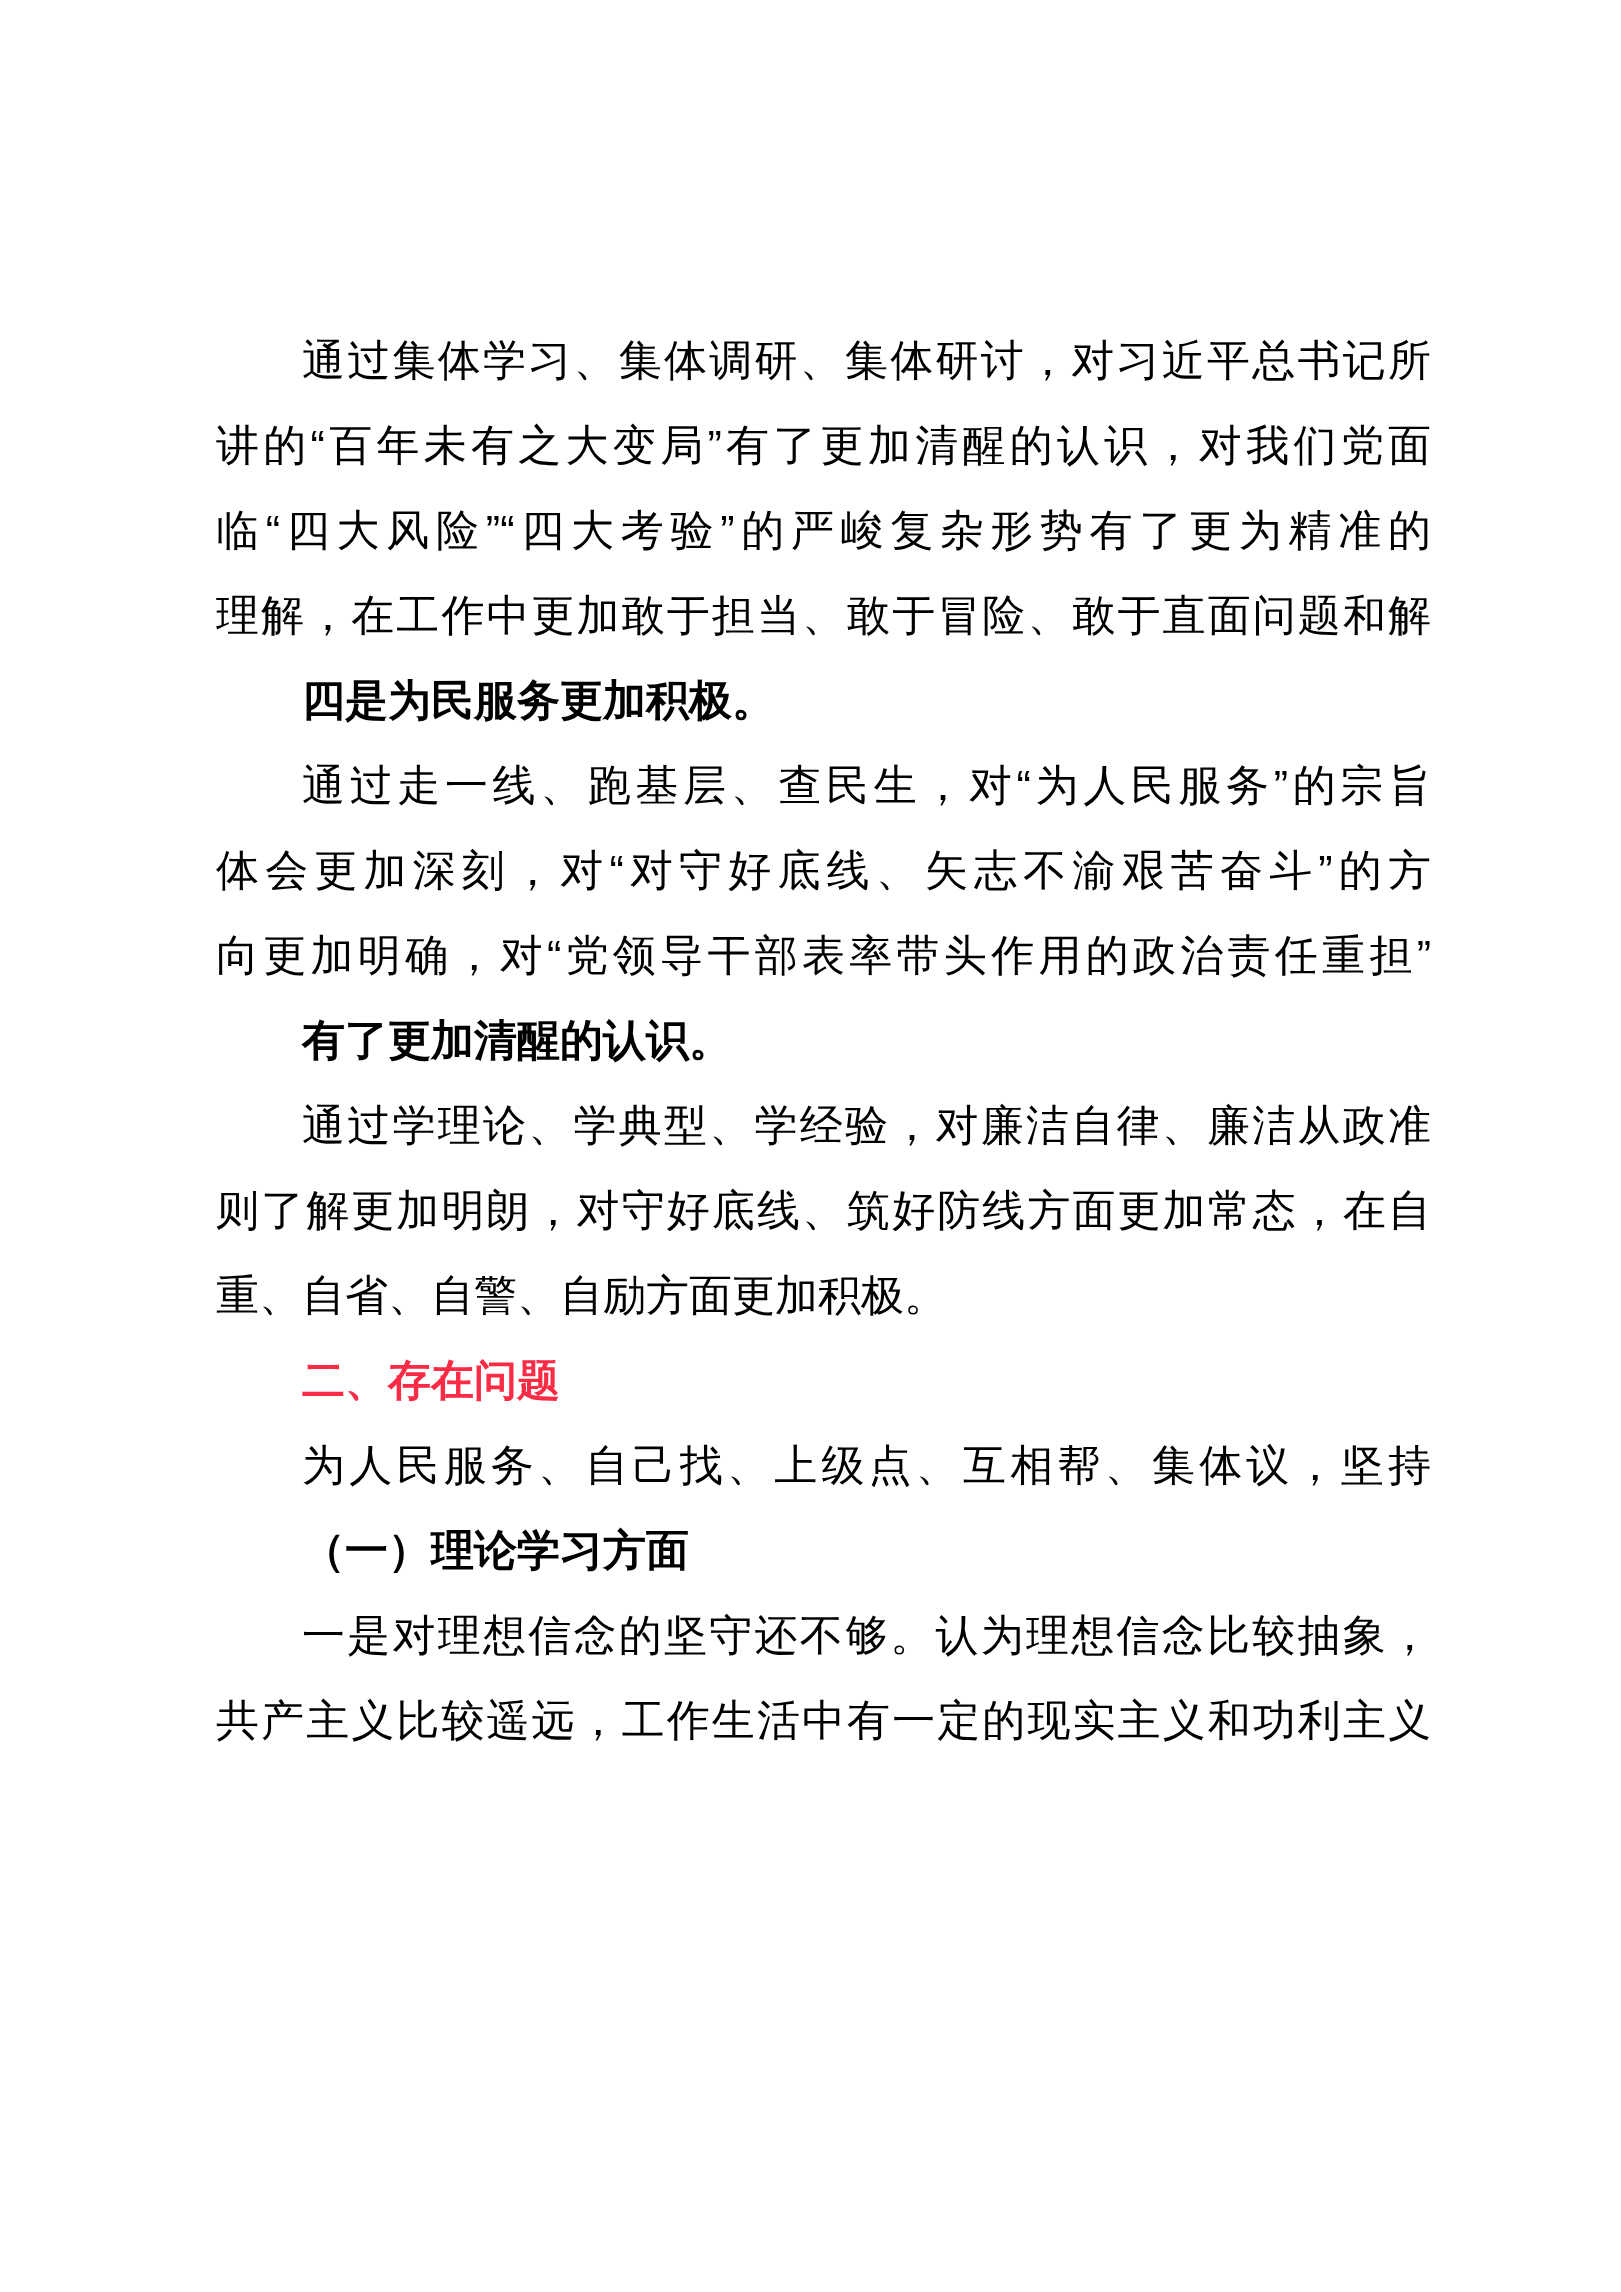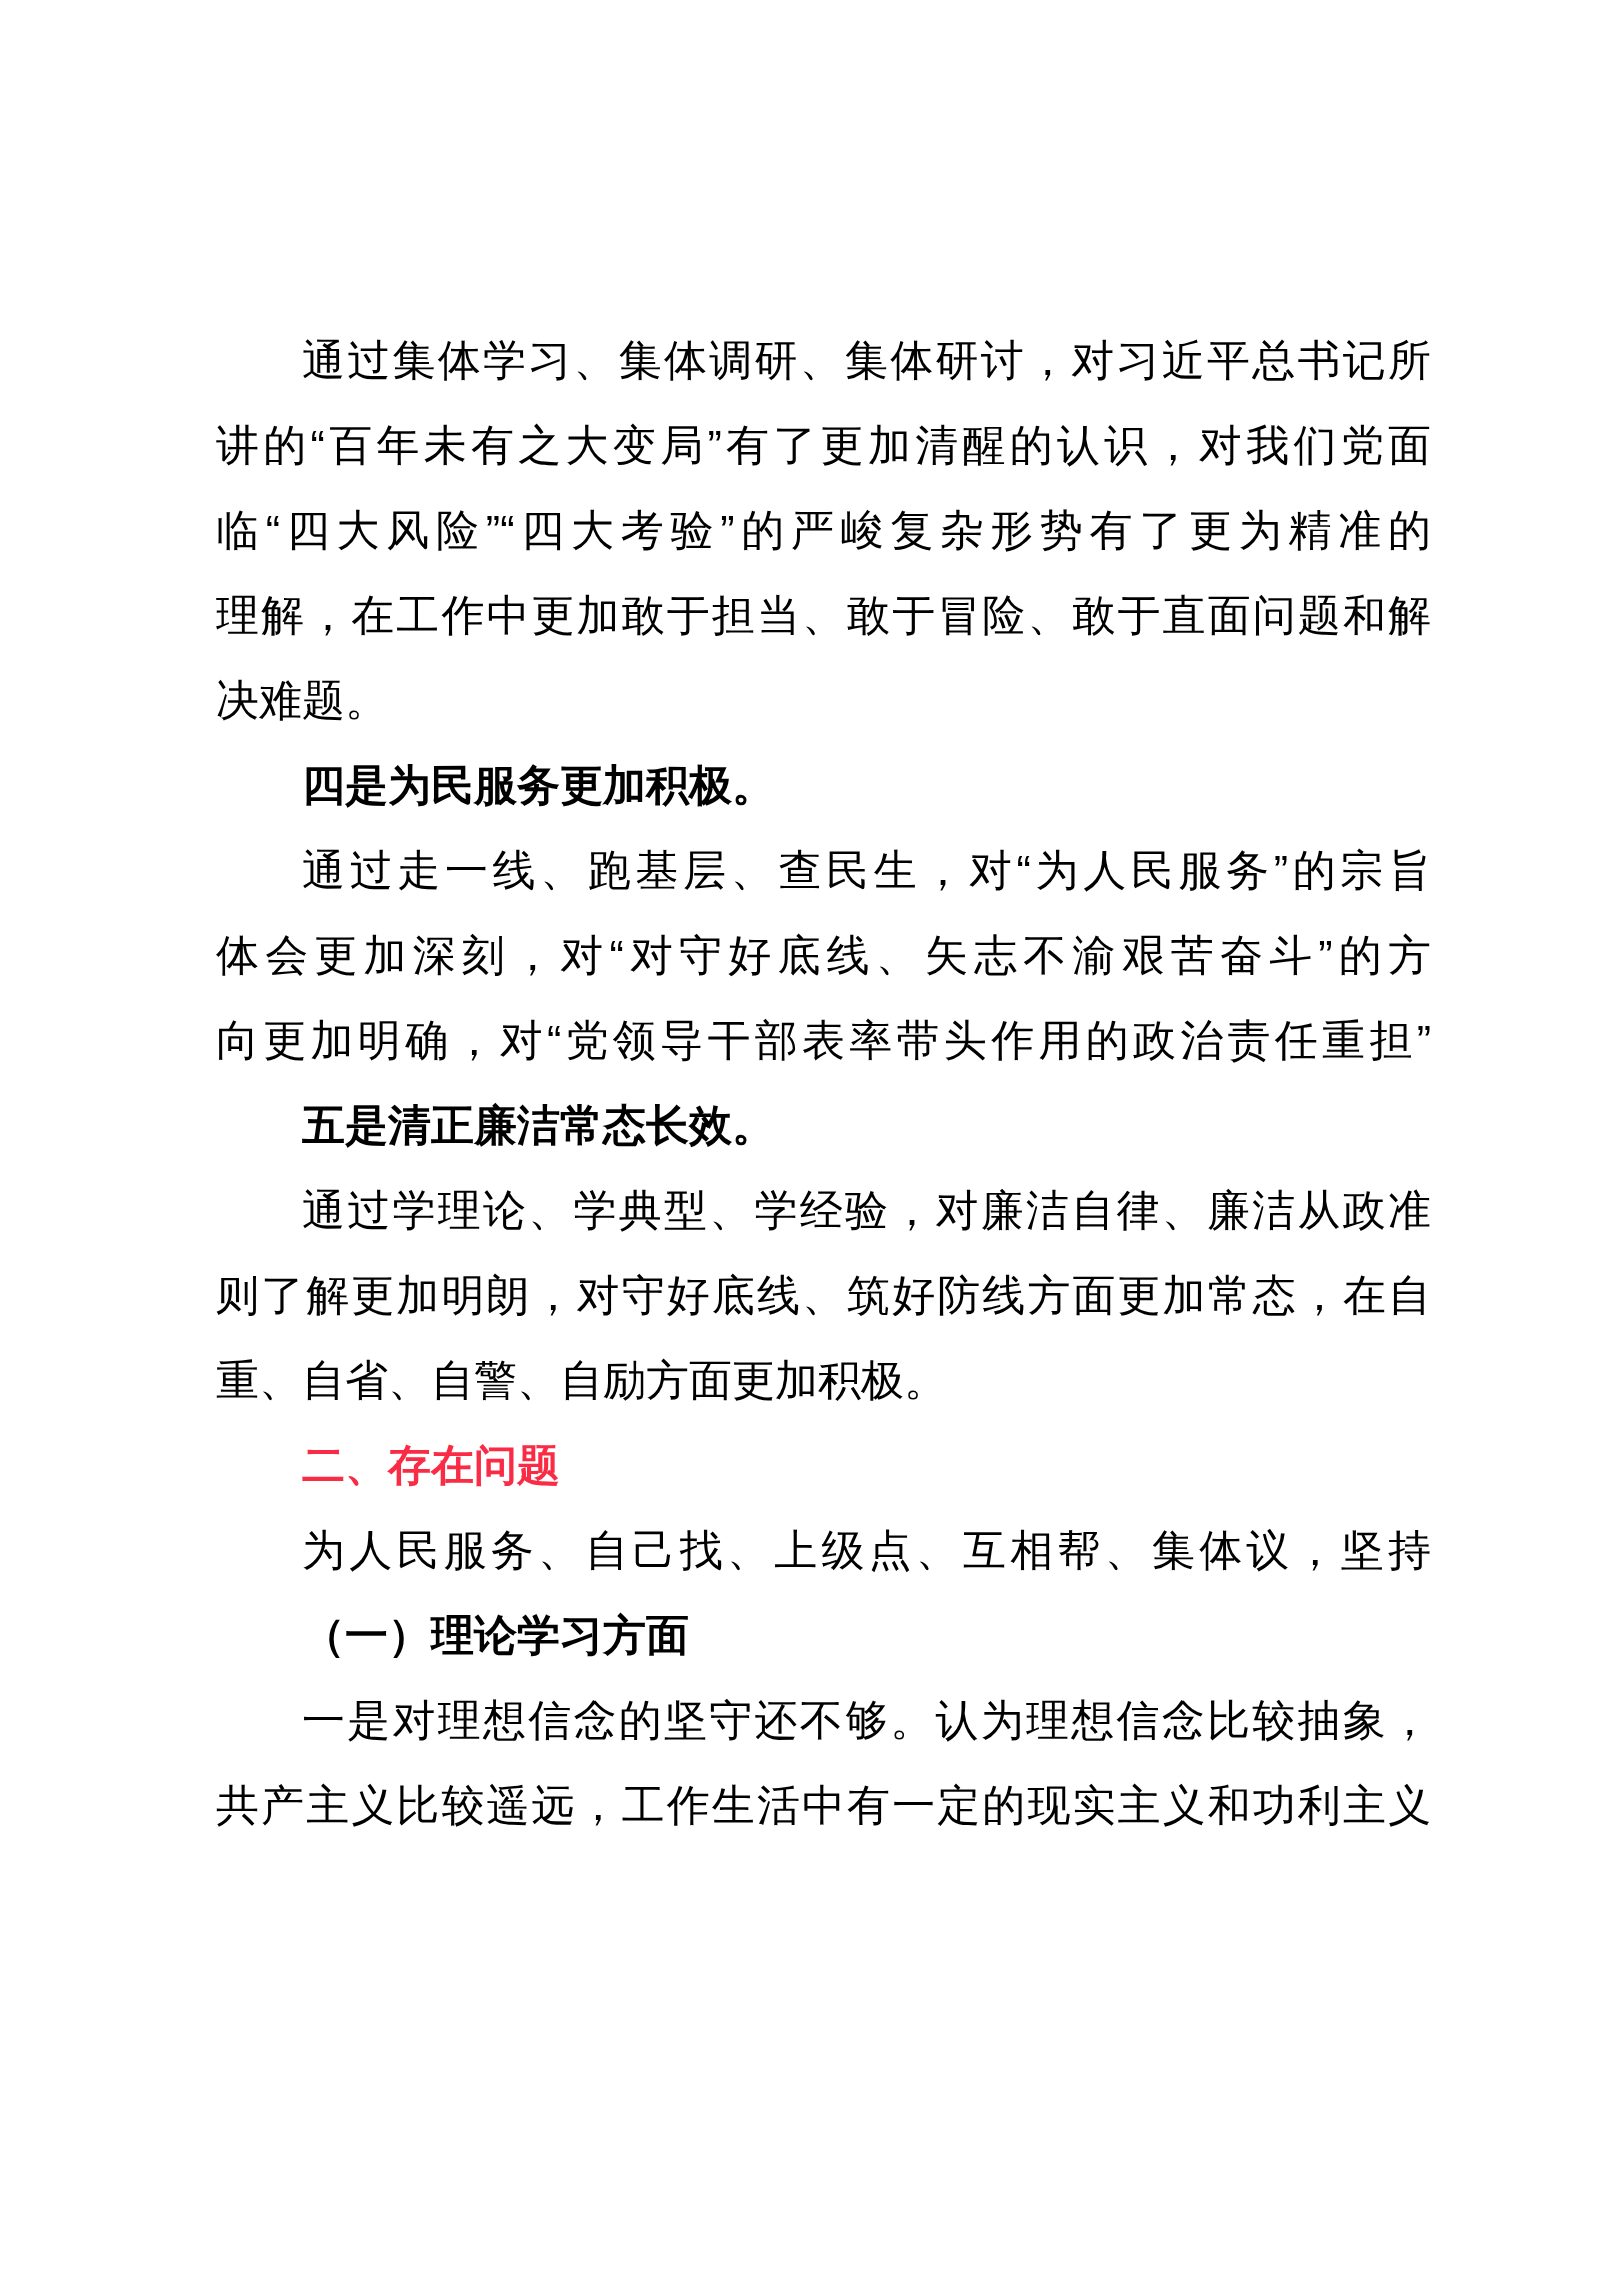--- a/index.html
+++ b/index.html
@@ -55,26 +55,25 @@
 </style>
 </head>
 <body>
 
 <div class="page">
   <div class="content" id="content">
       <div class="line indent full">通过集体学习、集体调研、集体研讨，对习近平总书记所</div>
       <div class="line full">讲的“百年未有之大变局”有了更加清醒的认识，对我们党面</div>
       <div class="line full">临“四大风险”“四大考验”的严峻复杂形势有了更为精准的</div>
       <div class="line full">理解，在工作中更加敢于担当、敢于冒险、敢于直面问题和解</div>
-      <div class="line end">决难题。</div>
       <div class="line indent end bold">四是为民服务更加积极。</div>
       <div class="line indent full">通过走一线、跑基层、查民生，对“为人民服务”的宗旨</div>
       <div class="line full">体会更加深刻，对“对守好底线、矢志不渝艰苦奋斗”的方</div>
       <div class="line full">向更加明确，对“党领导干部表率带头作用的政治责任重担”</div>
-      <div class="line indent end bold">五是清正廉洁常态长效。</div>
+      <div class="line indent end bold">有了更加清醒的认识。</div>
       <div class="line indent full">通过学理论、学典型、学经验，对廉洁自律、廉洁从政准</div>
       <div class="line full">则了解更加明朗，对守好底线、筑好防线方面更加常态，在自</div>
       <div class="line end">重、自省、自警、自励方面更加积极。</div>
       <div class="line indent end red">二、存在问题</div>
       <div class="line indent full">为人民服务、自己找、上级点、互相帮、集体议，坚持</div>
       <div class="line indent end bold">（一）理论学习方面</div>
       <div class="line indent full">一是对理想信念的坚守还不够。认为理想信念比较抽象，</div>
       <div class="line full">共产主义比较遥远，工作生活中有一定的现实主义和功利主义</div>
     </div>
 </div>

